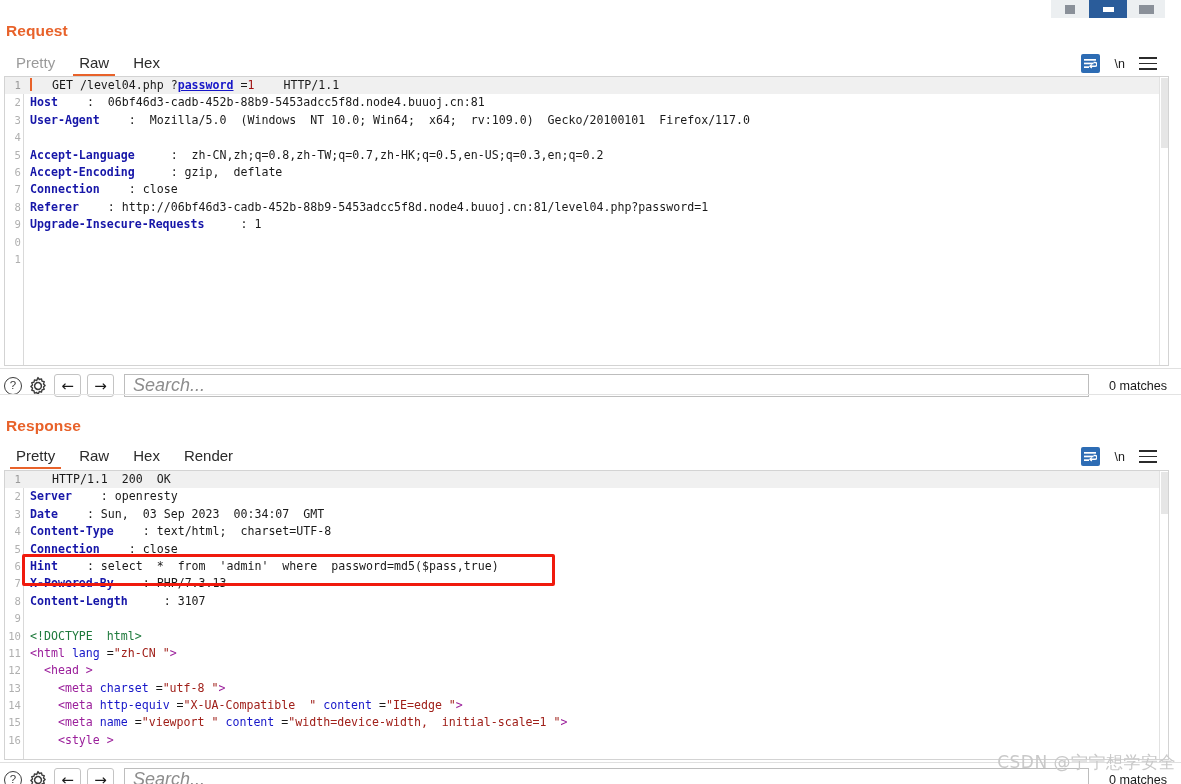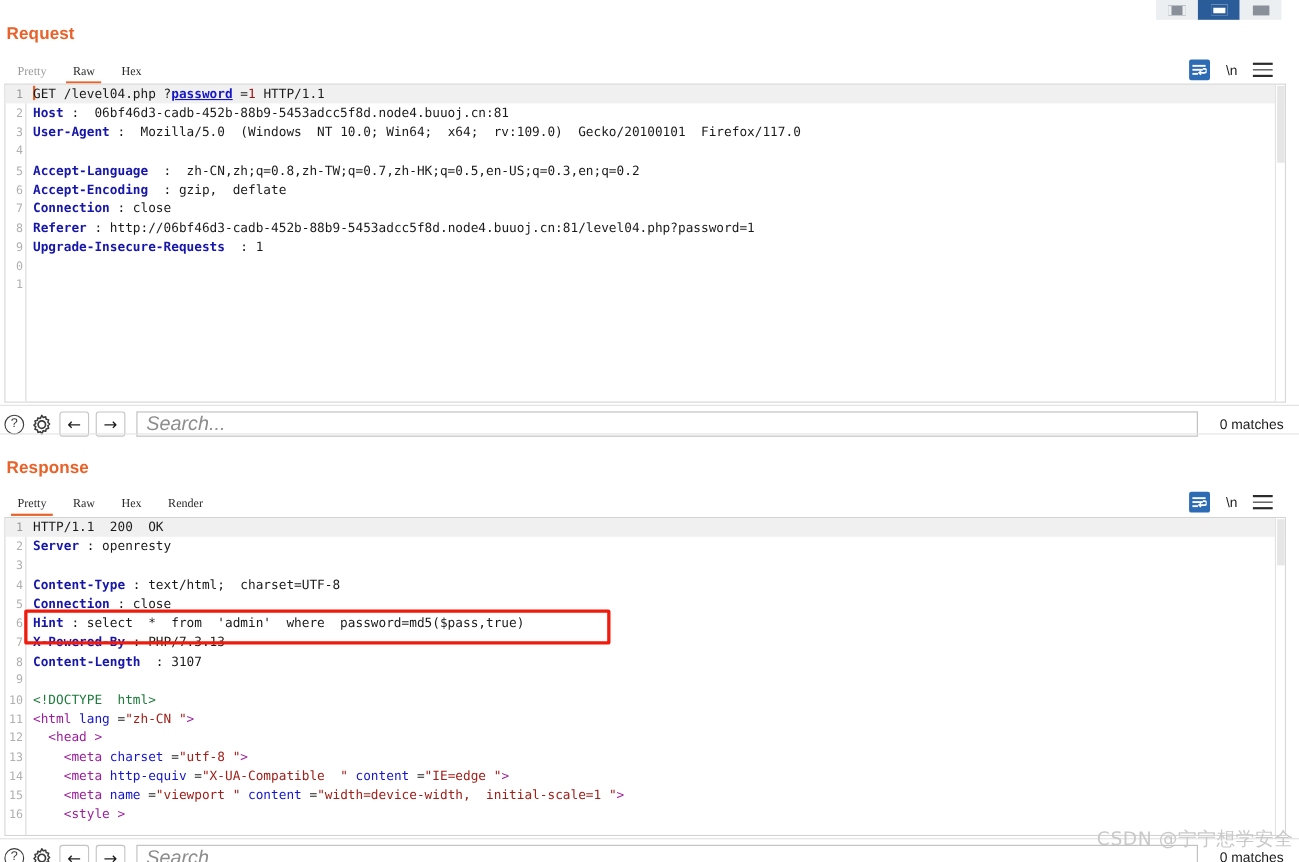--- a/index.html
+++ b/index.html
@@ -42,23 +42,23 @@
     letter-spacing: .1px;
   }
 
   
   .tabrow {
     position: relative;
     display: flex; align-items: flex-end;
     height: 27px;
   }
   .tab {
-    font-size: 11px; color: #2b2b2b;
+    font-size: 15px; color: #2b2b2b;
     padding: 3px 12px 5px 12px;
-    position: relative; cursor: default; white-space: nowrap; font-family: Liberation Serif, serif;
+    position: relative; cursor: default; white-space: nowrap;
   }
   .tab.muted { color: #9a9a9a; }
   .tab.active::after {
     content: ""; position: absolute; left: 6px; right: 6px; bottom: 0;
     height: 2.5px; background: #e8622a;
   }
   .tab-tools {
     position: absolute; right: 12px; bottom: 2px;
     display: flex; align-items: center; gap: 14px;
   }
@@ -93,21 +93,21 @@
   .ln .num {
     width: 19px; min-width:19px; text-align: right; padding-right: 3px;
     color: #b0b0b0; font-size: 10.6px; font-family:"DejaVu Sans Mono",monospace;
   }
   .ln .txt { padding-left: 6px; }
   .ln.hl { background: #f0f0f0; }
   .ln.hl .num { color: #9a9a9a; }
 
   
   .k-hdr   { color: #1616a8; font-weight: bold; }
-  .k-plain { color: #1a1a1a; }
+  .k-plain { color: #1a1a1a; padding-left: 22px; }
   .k-param { color: #1616c8; font-weight: bold; text-decoration: underline; }
   .k-val   { color: #a01010; }
   .k-punc  { color: #1a1a1a; }
   .k-tag   { color: #9b1f9b; }
   .k-attr  { color: #1616c8; }
   .k-str   { color: #a0201a; }
   .k-doctype { color: #1e7a3c; }
 
   .caret {
     display:inline-block; width: 2px; height: 13px; background:#e8622a;
@@ -288,21 +288,21 @@
               <i></i>
           </div>
         </div>
       </div>
 
       <div class="editor" style="position:absolute; top:74px; left:4px; right:12px; height:290px;">
         <div class="gutter"></div>
         <div class="lines" id="response-lines">
             <div class="ln hl"><span class="num">1</span><span class="txt"><span class="k-plain">HTTP/1.1  200  OK</span></span></div>
             <div class="ln"><span class="num">2</span><span class="txt"><span class="k-hdr">Server</span><span class="k-plain"> : openresty</span></span></div>
-            <div class="ln"><span class="num">3</span></div>
+            <div class="ln"><span class="num">3</span><span class="txt"><span class="k-hdr">Date</span><span class="k-plain"> : Sun,  03 Sep 2023  00:34:07  GMT</span></span></div>
             <div class="ln"><span class="num">4</span><span class="txt"><span class="k-hdr">Content-Type</span><span class="k-plain"> : text/html;  charset=UTF-8</span></span></div>
             <div class="ln"><span class="num">5</span><span class="txt"><span class="k-hdr">Connection</span><span class="k-plain"> : close</span></span></div>
             <div class="ln"><span class="num">6</span><span class="txt"><span class="k-hdr">Hint</span><span class="k-plain"> : select  *  from  'admin'  where  password=md5($pass,true)</span></span></div>
             <div class="ln"><span class="num">7</span><span class="txt"><span class="k-hdr">X-Powered-By</span><span class="k-plain"> : PHP/7.3.13</span></span></div>
             <div class="ln"><span class="num">8</span><span class="txt"><span class="k-hdr">Content-Length</span><span class="k-plain">  : 3107</span></span></div>
             <div class="ln"><span class="num">9</span><span class="txt"></span></div>
             <div class="ln"><span class="num">10</span><span class="txt"><span class="k-doctype">&lt;!DOCTYPE  html&gt;</span></span></div>
             <div class="ln"><span class="num">11</span><span class="txt"><span class="k-tag">&lt;html</span><span class="k-attr"> lang</span><span class="k-punc"> =</span><span class="k-str">"zh-CN "</span><span class="k-tag">&gt;</span></span></div>
             <div class="ln"><span class="num">12</span><span class="txt"><span class="k-tag">  &lt;head</span><span class="k-tag"> &gt;</span></span></div>
             <div class="ln"><span class="num">13</span><span class="txt"><span class="k-tag">    &lt;meta</span><span class="k-attr"> charset</span><span class="k-punc"> =</span><span class="k-str">"utf-8 "</span><span class="k-tag">&gt;</span></span></div>

